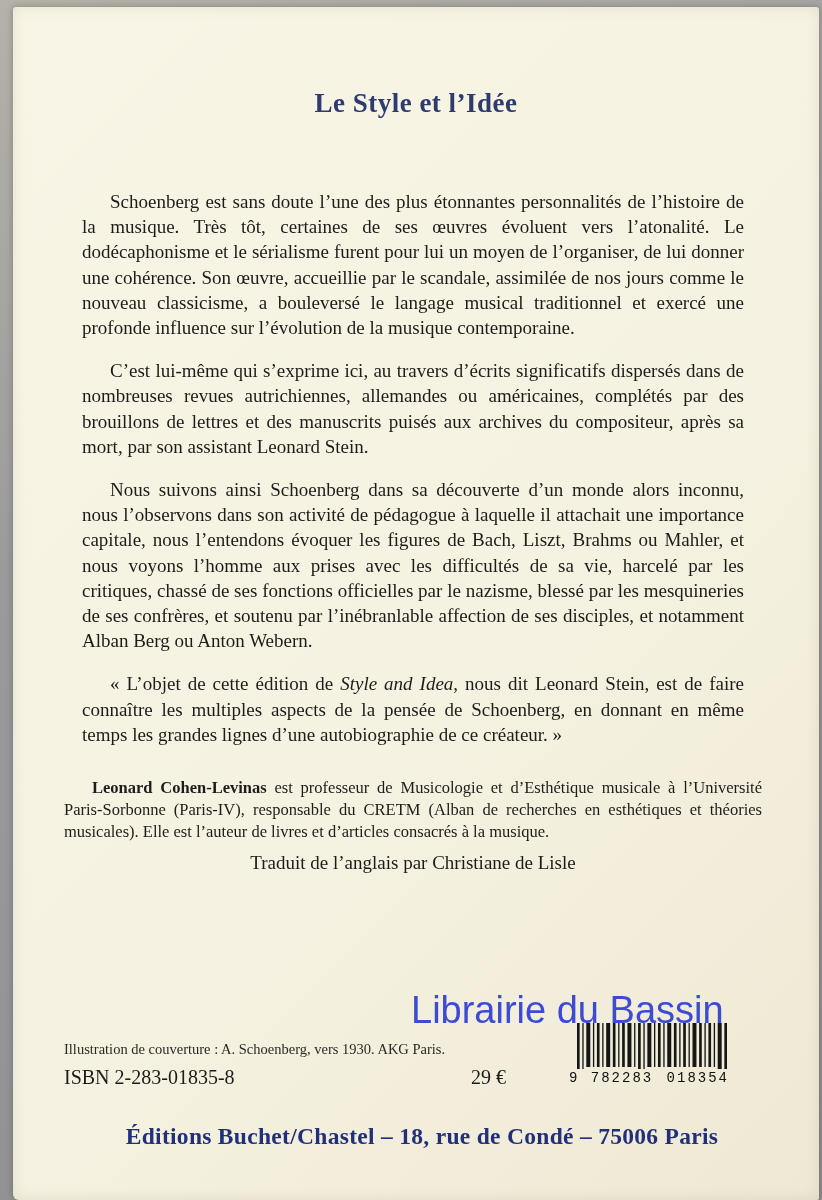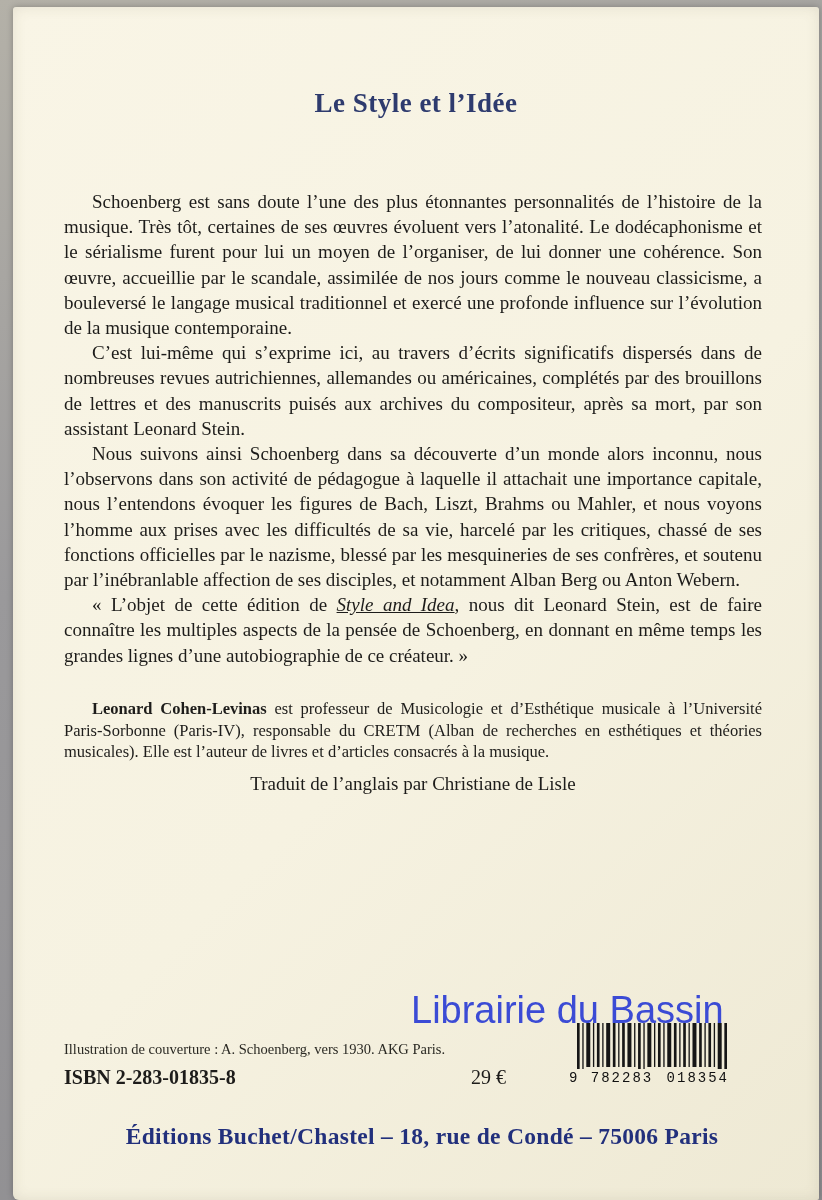--- a/index.html
+++ b/index.html
@@ -29,21 +29,21 @@
     color: #2e3b6e;
     letter-spacing: 0.5px;
   }
   .blurb {
     width: 698px;
     margin: 70px auto 0 51px;
     font-size: 19px;
     line-height: 25.2px;
     text-align: justify;
   }
-  .blurb p { margin: 0; text-indent: 28px; }
+  .blurb p { margin: 18px; text-indent: 28px; }
   .bio {
     width: 698px;
     margin: 30px auto 0 51px;
     font-size: 16.5px;
     line-height: 21.8px;
     text-align: justify;
     text-indent: 28px;
   }
   .bio .author-name { font-weight: bold; }
   .translator {
@@ -66,21 +66,21 @@
     position: absolute;
     left: 51px; top: 1034px;
     font-size: 14.5px;
     color: #2a2923;
     text-align: right;
   }
   .isbn {
     position: absolute;
     left: 51px; top: 1059px;
     font-size: 20px;
-    font-weight: bold;
+    font-weight: normal;
   }
   .price {
     position: absolute;
     left: 458px; top: 1059px;
     font-size: 20px;
   }
   .barcode {
     position: absolute;
     left: 556px; top: 1016px;
     width: 160px;
@@ -100,21 +100,21 @@
   .barcode-digits span:nth-child(3) { letter-spacing: 2px; }
   .publisher {
     position: absolute;
     left: 12px; right: 0; top: 1116px;
     text-align: center;
     font-size: 23.5px;
     font-weight: bold;
     color: #22307c;
     letter-spacing: 0.3px;
   }
-  .italic-title { font-style: italic; text-decoration: underline; }
+  .italic-title { font-style: italic; }
 </style>
 </head>
 <body>
 
 <div class="photo">
   <div class="cover">
 
     <h1 class="title">Le Style et l’Idée</h1>
 
     <div class="blurb">

